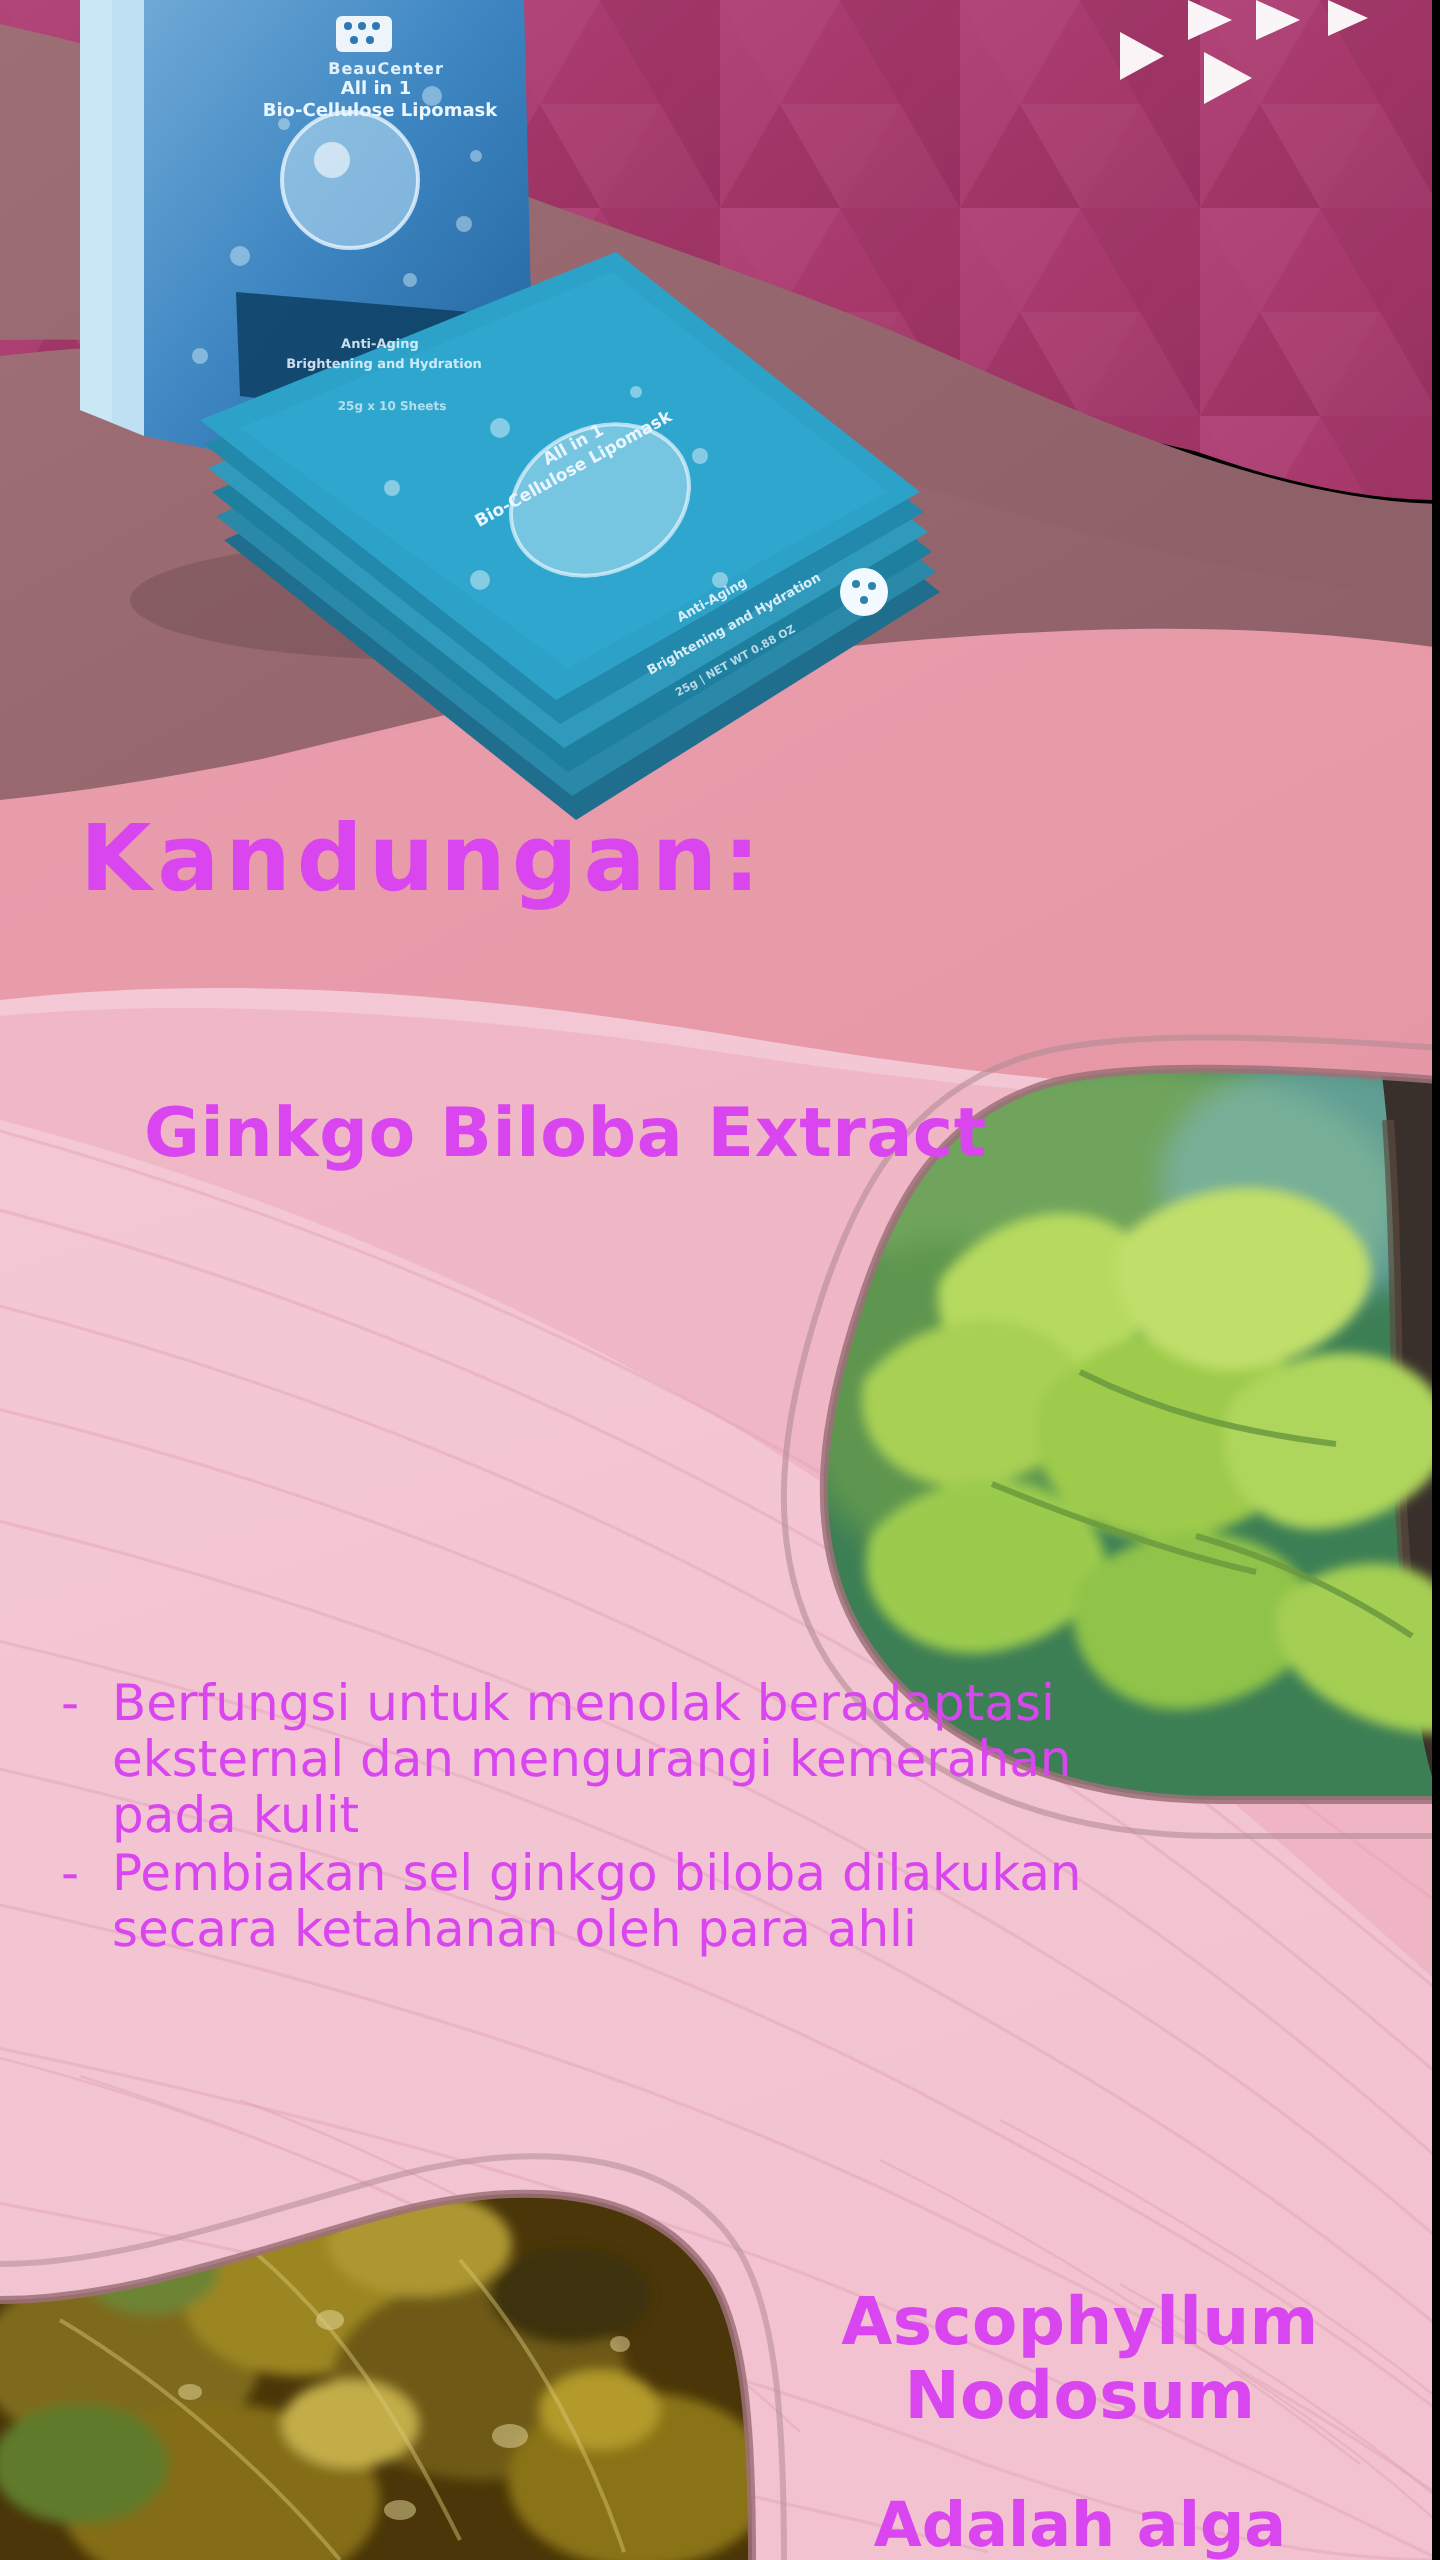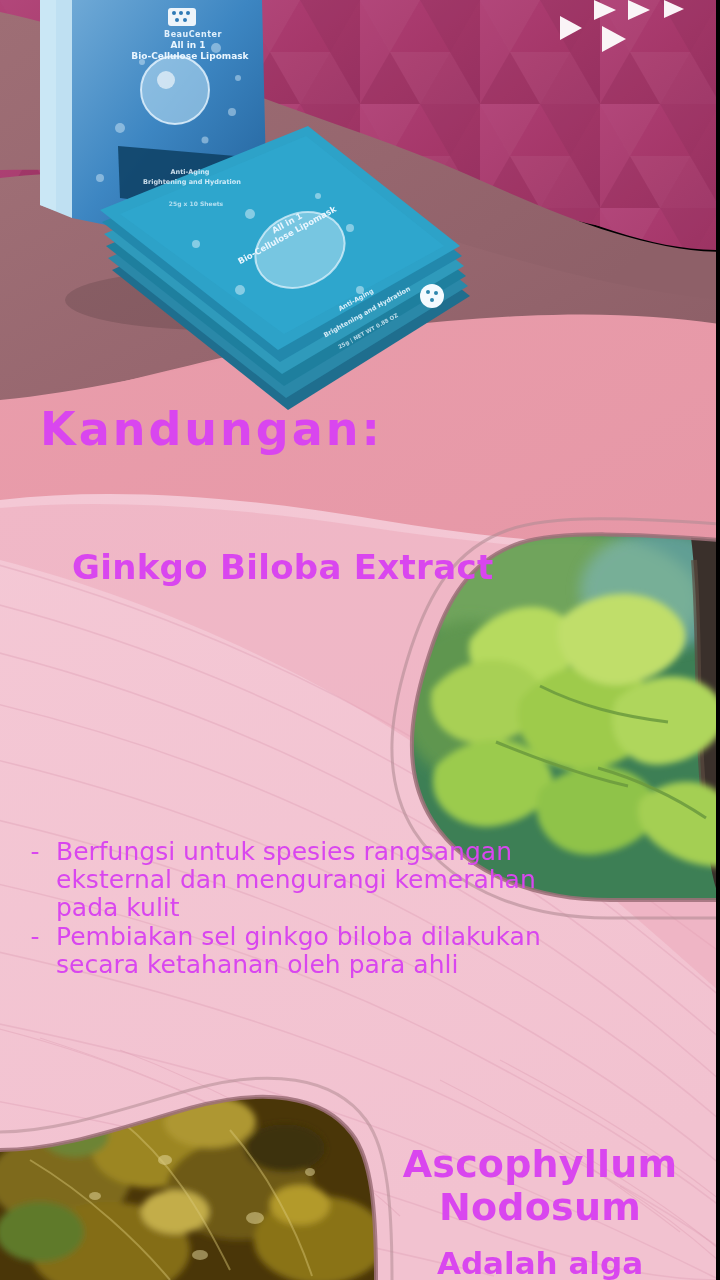--- a/index.html
+++ b/index.html
@@ -8,21 +8,21 @@
   .layer{position:absolute;inset:0;}
   svg.layer{display:block;}
   .txt{position:absolute;color:#d946ef;}
   #kandungan{left:40px;top:405px;font-size:46px;font-weight:800;letter-spacing:3px;line-height:1.05;}
   #ginkgo-title{left:24px;top:549px;font-size:34px;font-weight:800;letter-spacing:.3px;line-height:1.1;margin-left:48px;}
   #ginkgo-body{left:26px;top:600px;width:360px;font-size:25px;font-weight:700;line-height:1.14;letter-spacing:-.2px;}
   #ginkgo-list{left:14px;top:838px;width:580px;font-size:25px;font-weight:400;line-height:1.12;}
   #ginkgo-list .li{display:flex;margin-bottom:1px;}
   #ginkgo-list .dash{width:42px;flex:0 0 42px;text-align:center;}
   #ginkgo-list .body{flex:1 1 auto;}
-  #asco-title{left:380px;top:1143px;width:320px;text-align:center;font-size:38px;font-weight:800;line-height:1.12;letter-spacing:.2px;}
+  #asco-title{left:380px;top:1143px;width:320px;text-align:center;font-size:33px;font-weight:800;line-height:1.12;letter-spacing:.2px;}
   #asco-body{left:380px;top:1246px;width:320px;text-align:center;font-size:31px;font-weight:700;line-height:1.1;}
   .pkg-txt{position:absolute;color:#eaf6ff;text-align:center;font-weight:700;pointer-events:none;}
 </style>
 </head>
 <body>
 
 <div id="poster">
 
   <svg class="layer" width="720" height="1280" viewBox="0 0 720 1280">
     <defs>
@@ -313,21 +313,21 @@
   <div class="pkg-txt" style="left:312px;top:308px;width:110px;font-size:6.5px;transform:rotate(-29deg);opacity:.9;">Brightening and Hydration</div>
   <div class="pkg-txt" style="left:320px;top:328px;width:96px;font-size:5.5px;transform:rotate(-29deg);opacity:.75;">25g | NET WT 0.88 OZ</div>
 
   <div class="txt" id="kandungan">Kandungan:</div>
 
   <div class="txt" id="ginkgo-title">Ginkgo Biloba Extract</div>
 
   <div class="txt" id="ginkgo-list">
     <div class="li">
       <span class="dash">-</span>
-      <span class="body">Berfungsi untuk spesies rangsangan eksternal dan mengurangi  kemerahan pada kulit</span>
+      <span class="body">Berfungsi untuk menolak beradaptasi eksternal dan mengurangi  kemerahan pada kulit</span>
     </div>
     <div class="li">
       <span class="dash">-</span>
       <span class="body">Pembiakan sel ginkgo biloba dilakukan secara ketahanan oleh para ahli</span>
     </div>
   </div>
 
   <div class="txt" id="asco-title">Ascophyllum Nodosum</div>
   <div class="txt" id="asco-body">Adalah alga coklat</div>
 

